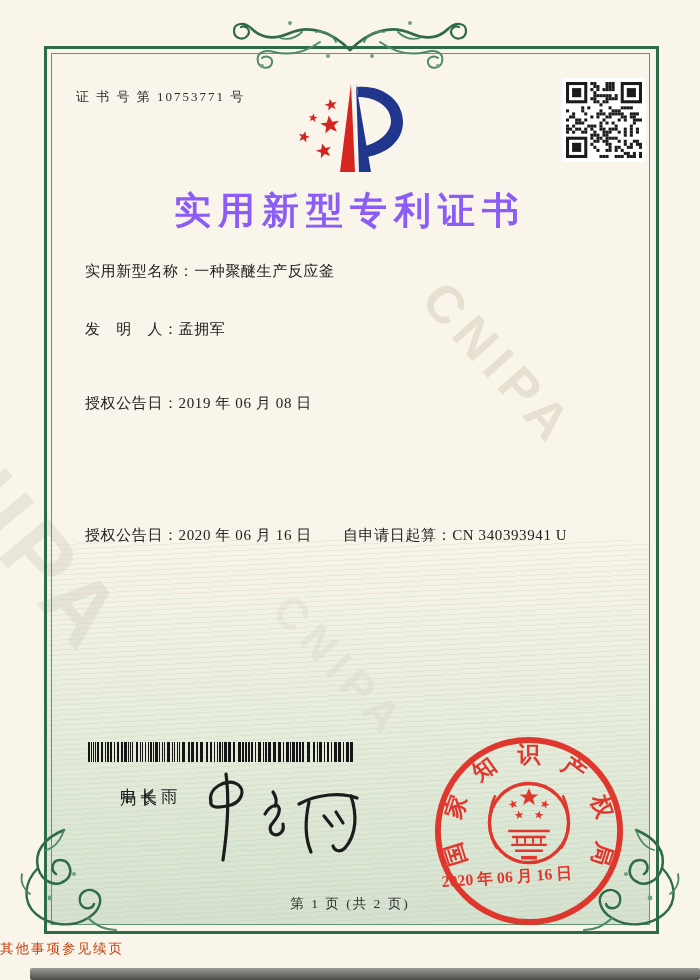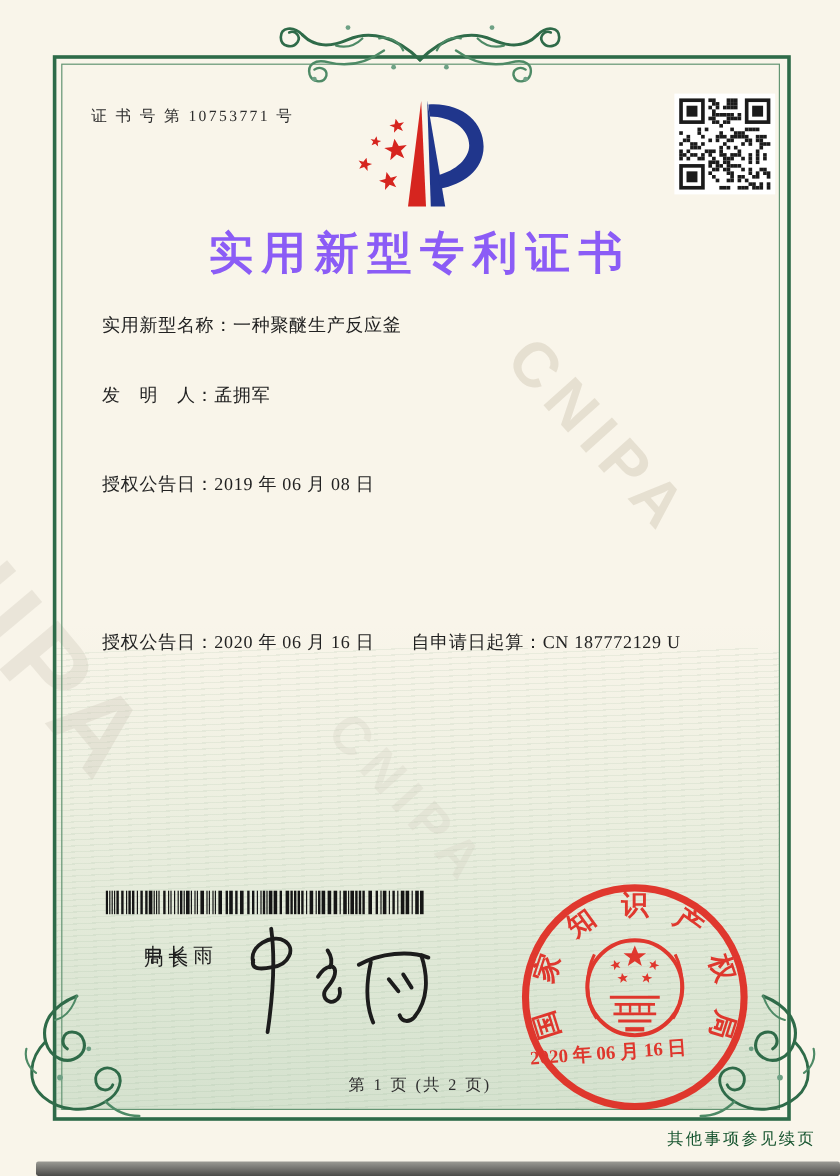--- a/index.html
+++ b/index.html
@@ -51,21 +51,21 @@
              font-family:"Liberation Sans","DejaVu Sans",sans-serif;margin-left:32px;}
   .sig-title{top:788px;}
   .sig-name{top:786px;}
   .autograph{left:193px;top:768px;z-index:2;}
 
   
   .seal{left:430px;top:732px;z-index:3;opacity:.9;}
 
   
   .page-num{left:0;top:895px;width:100%;text-align:center;font-size:13.5px;letter-spacing:2px;color:#2e2e2e;z-index:2;}
-  .cont-note{left:0;top:940px;width:680px;text-align:right;font-size:13.5px;letter-spacing:2px;color:#14532d;z-index:2;}
+  .cont-note{left:0;top:940px;width:680px;text-align:left;font-size:13.5px;letter-spacing:2px;color:#c2410c;z-index:2;}
   .scan-strip{left:30px;top:968px;width:670px;height:12px;z-index:2;opacity:.85;border-radius:2px;
               background:linear-gradient(180deg,#8a8a85,#2c2c2c);}
 
   .ornament{z-index:1;}
 </style>
 </head>
 <body>
 
 <div class="page">
 
@@ -325,21 +325,21 @@
   </div>
   <div class="abs field-row" style="top:320px">
     <span class="flabel">发　明　人：</span><span class="fvalue">孟拥军</span>
   </div>
   <div class="abs field-row" style="top:394px">
     <span class="flabel">授权公告日：</span><span class="fvalue">2019 年 06 月 08 日</span>
   </div>
   <div class="abs field-row" style="top:526px">
     <span class="flabel">授权公告日：</span><span class="fvalue">2020 年 06 月 16 日</span>
     <span class="dual-right">
-      <span class="flabel">自申请日起算：</span><span class="fvalue">CN 187772129 U</span>
+      <span class="flabel">自申请日起算：</span><span class="fvalue">CN 340393941 U</span>
     </span>
   </div>
 
 
   <svg class="abs barcode" id="barcode-svg" width="270" height="20" viewBox="0 0 270 20">
       <rect x="0" y="0" width="2" height="20" fill="#151515"></rect>
       <rect x="3" y="0" width="1" height="20" fill="#151515"></rect>
       <rect x="5" y="0" width="1" height="20" fill="#151515"></rect>
       <rect x="7" y="0" width="1" height="20" fill="#151515"></rect>
       <rect x="9" y="0" width="2" height="20" fill="#151515"></rect>

